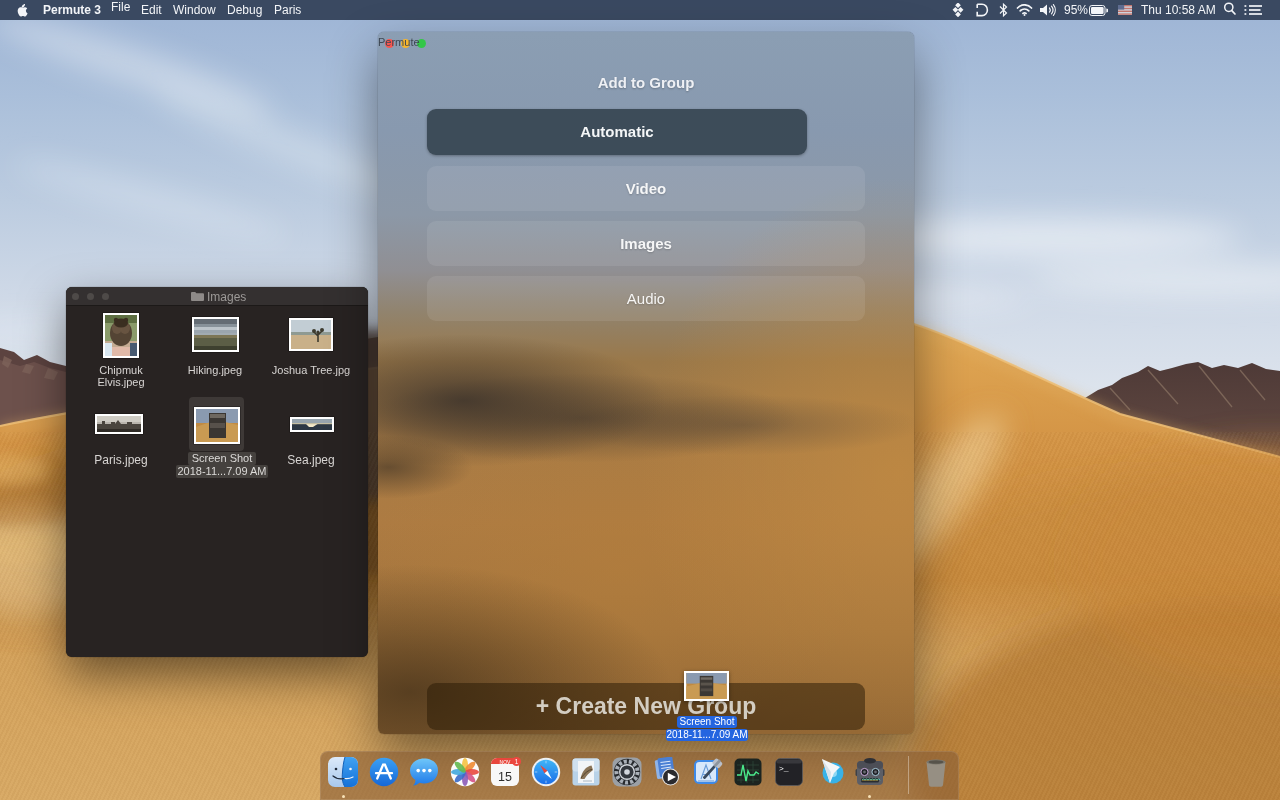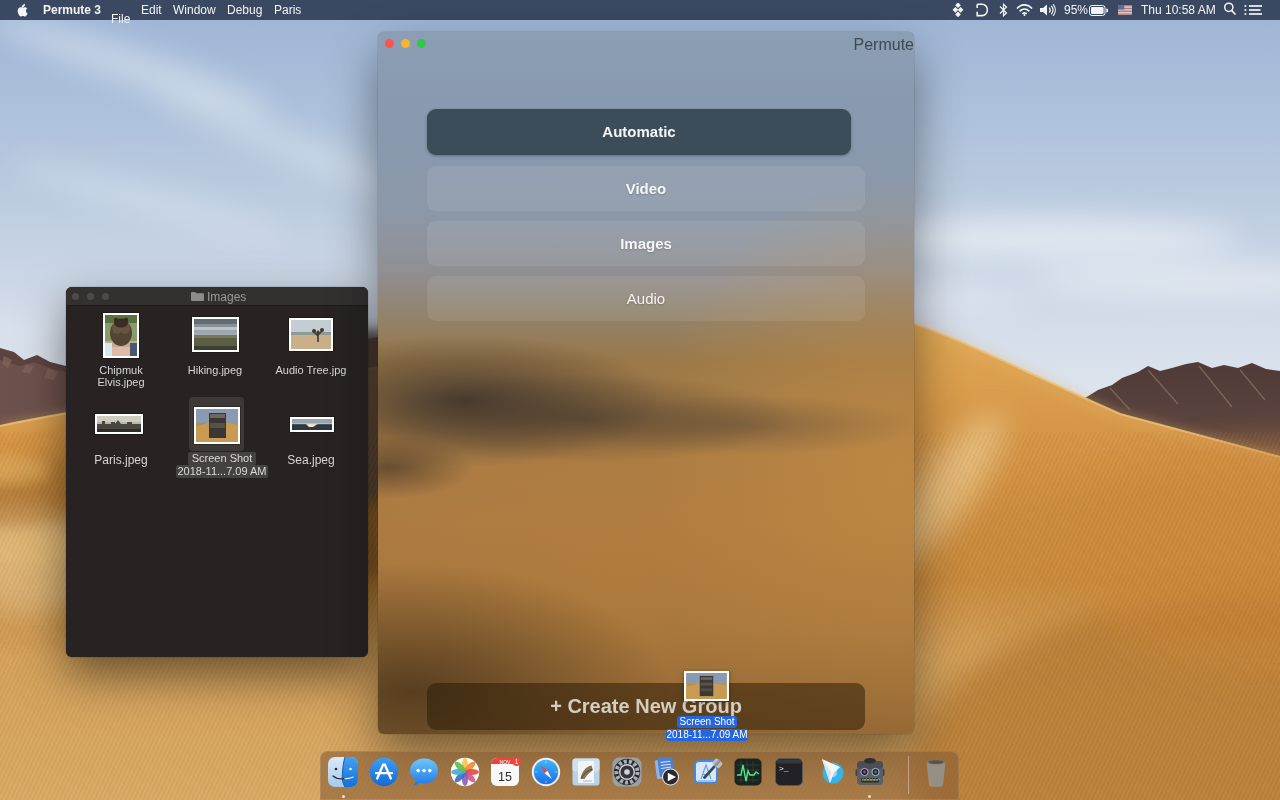--- a/index.html
+++ b/index.html
@@ -114,21 +114,21 @@
 
 <div class="abs" style="left:0;top:432px;width:1280px;height:368px;
   background:repeating-linear-gradient(115deg, rgba(90,50,10,0.035) 0 2px, rgba(255,230,180,0.035) 2px 4px);"></div>
 
 <div class="abs" id="menubar" style="left:0;top:0;width:1280px;height:20px;background:#3a4961;color:#f3f5f8;font-size:12px;">
 
   <svg class="abs" style="left:15px;top:3px" width="13" height="14" viewBox="0 0 13 14">
     <path fill="#f3f5f8" d="M9.1 3.6c.6-.7 1-1.7.9-2.6-.9 0-1.9.6-2.5 1.3-.5.6-1 1.6-.9 2.5 1 .1 1.9-.5 2.5-1.2zm1.8 4.1c0-1.5 1.2-2.2 1.3-2.3-.7-1-1.8-1.2-2.2-1.2-1-.1-1.8.5-2.3.5-.5 0-1.2-.5-2-.5-1 0-2 .6-2.5 1.5-1.1 1.9-.3 4.7.8 6.2.5.7 1.1 1.6 1.9 1.5.8 0 1.1-.5 2-.5s1.2.5 2 .5 1.4-.7 1.9-1.5c.6-.8.8-1.7.8-1.7s-1.6-.6-1.7-2.5z"></path>
   </svg>
   <span class="abs" style="left:43px;top:3px;font-weight:bold;">Permute 3</span>
-  <span class="abs" style="left:111px;top:12px;">File</span>
+  <span class="abs" style="left:111px;top:0;">File</span>
   <span class="abs" style="left:141px;top:3px;">Edit</span>
   <span class="abs" style="left:173px;top:3px;">Window</span>
   <span class="abs" style="left:227px;top:3px;">Debug</span>
   <span class="abs" style="left:274px;top:3px;">Paris</span>
 
   <svg class="abs" style="left:951px;top:3px" width="14" height="14" viewBox="0 0 14 14">
     <g fill="#f3f5f8">
       <rect x="5" y="0.2" width="4" height="4" transform="rotate(45 7 2.2)"></rect>
       <rect x="2.4" y="4.8" width="4" height="4" transform="rotate(45 4.4 6.8)"></rect>
       <rect x="7.6" y="4.8" width="4" height="4" transform="rotate(45 9.6 6.8)"></rect>
@@ -238,21 +238,21 @@
       <rect y="12" width="40" height="3" fill="#8f9a92"></rect>
       <path stroke="#3d3a2e" stroke-width="1.6" fill="none" d="M27 22 V13 M27 16 L23 12 M27 15 L31 11"></path>
       <circle cx="23" cy="11" r="2" fill="#3d3a2e"></circle>
       <circle cx="31" cy="10" r="2" fill="#3d3a2e"></circle>
       <circle cx="27" cy="12" r="1.6" fill="#3d3a2e"></circle>
     </svg>
   </div>
 
   <div class="abs" style="left:5px;top:77px;width:100px;text-align:center;color:#d8d5d3;font-size:11px;line-height:12px;">Chipmuk<br>Elvis.jpeg</div>
   <div class="abs" style="left:99px;top:77px;width:100px;text-align:center;color:#d8d5d3;font-size:11px;">Hiking.jpeg</div>
-  <div class="abs" style="left:195px;top:77px;width:100px;text-align:center;color:#d8d5d3;font-size:11px;">Audio Tree.jpg</div>
+  <div class="abs" style="left:195px;top:77px;width:100px;text-align:center;color:#d8d5d3;font-size:11px;">Joshua Tree.jpg</div>
 
   <div class="abs" style="left:123px;top:109.5px;width:55px;height:54px;background:#3e3937;border-radius:4px;"></div>
 
   <div class="abs" style="left:29px;top:127px;width:48px;height:20px;background:#fff;box-shadow:0 0 0 0.5px rgba(0,0,0,0.5);">
     <svg width="44" height="16" style="position:absolute;left:2px;top:2px" viewBox="0 0 44 16">
       <rect width="44" height="16" fill="#b9b5ad"></rect>
       <rect y="0" width="44" height="6" fill="#cfccc4"></rect>
       <path fill="#4a453e" d="M0 8 h5 v-3 h3 v3 h6 v-2 h4 v2 l3-4 3 4 h6 v-2 h5 v2 h9 v8 H0 Z"></path>
       <rect y="13" width="44" height="3" fill="#2f2b26"></rect>
     </svg>
@@ -291,29 +291,30 @@
    radial-gradient(ellipse 300px 62px at 38% 55%, rgba(64,54,44,0.6), rgba(64,54,44,0) 72%),
    radial-gradient(ellipse 250px 42px at 68% 56%, rgba(84,70,56,0.45), rgba(84,70,56,0) 72%),
    radial-gradient(ellipse 350px 170px at 6% 94%, rgba(70,50,26,0.78), rgba(70,50,26,0) 75%),
    radial-gradient(ellipse 330px 380px at 97% 63%, rgba(196,140,66,0.7), rgba(196,140,66,0) 78%),
    radial-gradient(ellipse 320px 220px at 45% 76%, rgba(180,126,60,0.6), rgba(180,126,60,0) 78%),
    linear-gradient(180deg, #8b9eb3 0%, #8899af 14%, #8c98a7 26%, #908f93 34%, #91836d 40%, #9a7849 47%, #a87c46 57%, #ad7b42 70%, #a3743c 85%, #916634 100%);">
 
   <div class="abs" style="left:7px;top:7px;width:9px;height:9px;border-radius:50%;background:#f8564f;"></div>
   <div class="abs" style="left:23px;top:7px;width:9px;height:9px;border-radius:50%;background:#f5b52e;"></div>
   <div class="abs" style="left:39px;top:7px;width:9px;height:9px;border-radius:50%;background:#33c748;"></div>
-  <div class="abs" style="left:0;top:4px;width:536px;text-align:right;color:#3e4854;font-size:16px;">Permute</div>
-
-
-  <div class="abs" style="left:49px;top:77px;width:424px;height:46px;border-radius:9px;background:#3d4c59;box-shadow:0 1px 3px rgba(0,0,0,0.3);color:#f4f6f7;font-size:15px;font-weight:bold;text-align:center;line-height:46px;">Automatic</div>
+  <div class="abs" style="left:0;top:4px;width:536px;text-align:left;color:#3e4854;font-size:11px;">Permute</div>
+
+  <div class="abs" style="left:0;top:42px;width:536px;text-align:center;color:#eef0f4;font-size:15px;font-weight:bold;text-shadow:0 1px 2px rgba(0,0,0,0.25);">Add to Group</div>
+
+  <div class="abs" style="left:49px;top:77px;width:380px;height:46px;border-radius:9px;background:#3d4c59;box-shadow:0 1px 3px rgba(0,0,0,0.3);color:#f4f6f7;font-size:15px;font-weight:bold;text-align:center;line-height:46px;">Automatic</div>
   <div class="abs" style="left:49px;top:134px;width:438px;height:45px;border-radius:9px;background:rgba(255,255,255,0.085);color:rgba(255,255,255,0.92);font-size:15px;font-weight:bold;text-align:center;line-height:45px;text-shadow:0 1px 2px rgba(0,0,0,0.2);">Video</div>
   <div class="abs" style="left:49px;top:189px;width:438px;height:45px;border-radius:9px;background:rgba(255,255,255,0.085);color:rgba(255,255,255,0.92);font-size:15px;font-weight:bold;text-align:center;line-height:45px;text-shadow:0 1px 2px rgba(0,0,0,0.2);">Images</div>
   <div class="abs" style="left:49px;top:244px;width:438px;height:45px;border-radius:9px;background:rgba(255,255,255,0.085);color:rgba(255,255,255,0.92);font-size:15px;font-weight:normal;text-align:center;line-height:45px;text-shadow:0 1px 2px rgba(0,0,0,0.2);">Audio</div>
 
-  <div class="abs" style="left:49px;top:651px;width:438px;height:47px;border-radius:9px;background:rgba(42,26,6,0.52);color:#d3cdc2;font-size:20px;font-weight:bold;text-align:center;line-height:47px;">+  Create New Group</div>
+  <div class="abs" style="left:49px;top:651px;width:438px;height:47px;border-radius:9px;background:rgba(42,26,6,0.52);color:#d3cdc2;font-size:23px;font-weight:bold;text-align:center;line-height:47px;">+  Create New Group</div>
 </div>
 
 <div class="abs" style="left:684px;top:671px;width:45px;height:30px;background:#fff;box-shadow:0 1px 4px rgba(0,0,0,0.4);">
   <svg width="41" height="26" style="position:absolute;left:2px;top:2px" viewBox="0 0 42 27">
     <rect width="42" height="27" fill="#c08a42"></rect>
     <rect width="42" height="11" fill="#8a9ab0"></rect>
     <path fill="#c99a52" d="M0 14 L20 9 42 13 V27 H0 Z"></path>
     <rect x="14" y="3" width="14" height="21" fill="#3c3834"></rect>
     <rect x="15" y="4.5" width="12" height="2.5" fill="#716b62"></rect>
     <rect x="15" y="10" width="12" height="3" fill="#5a544c"></rect>

